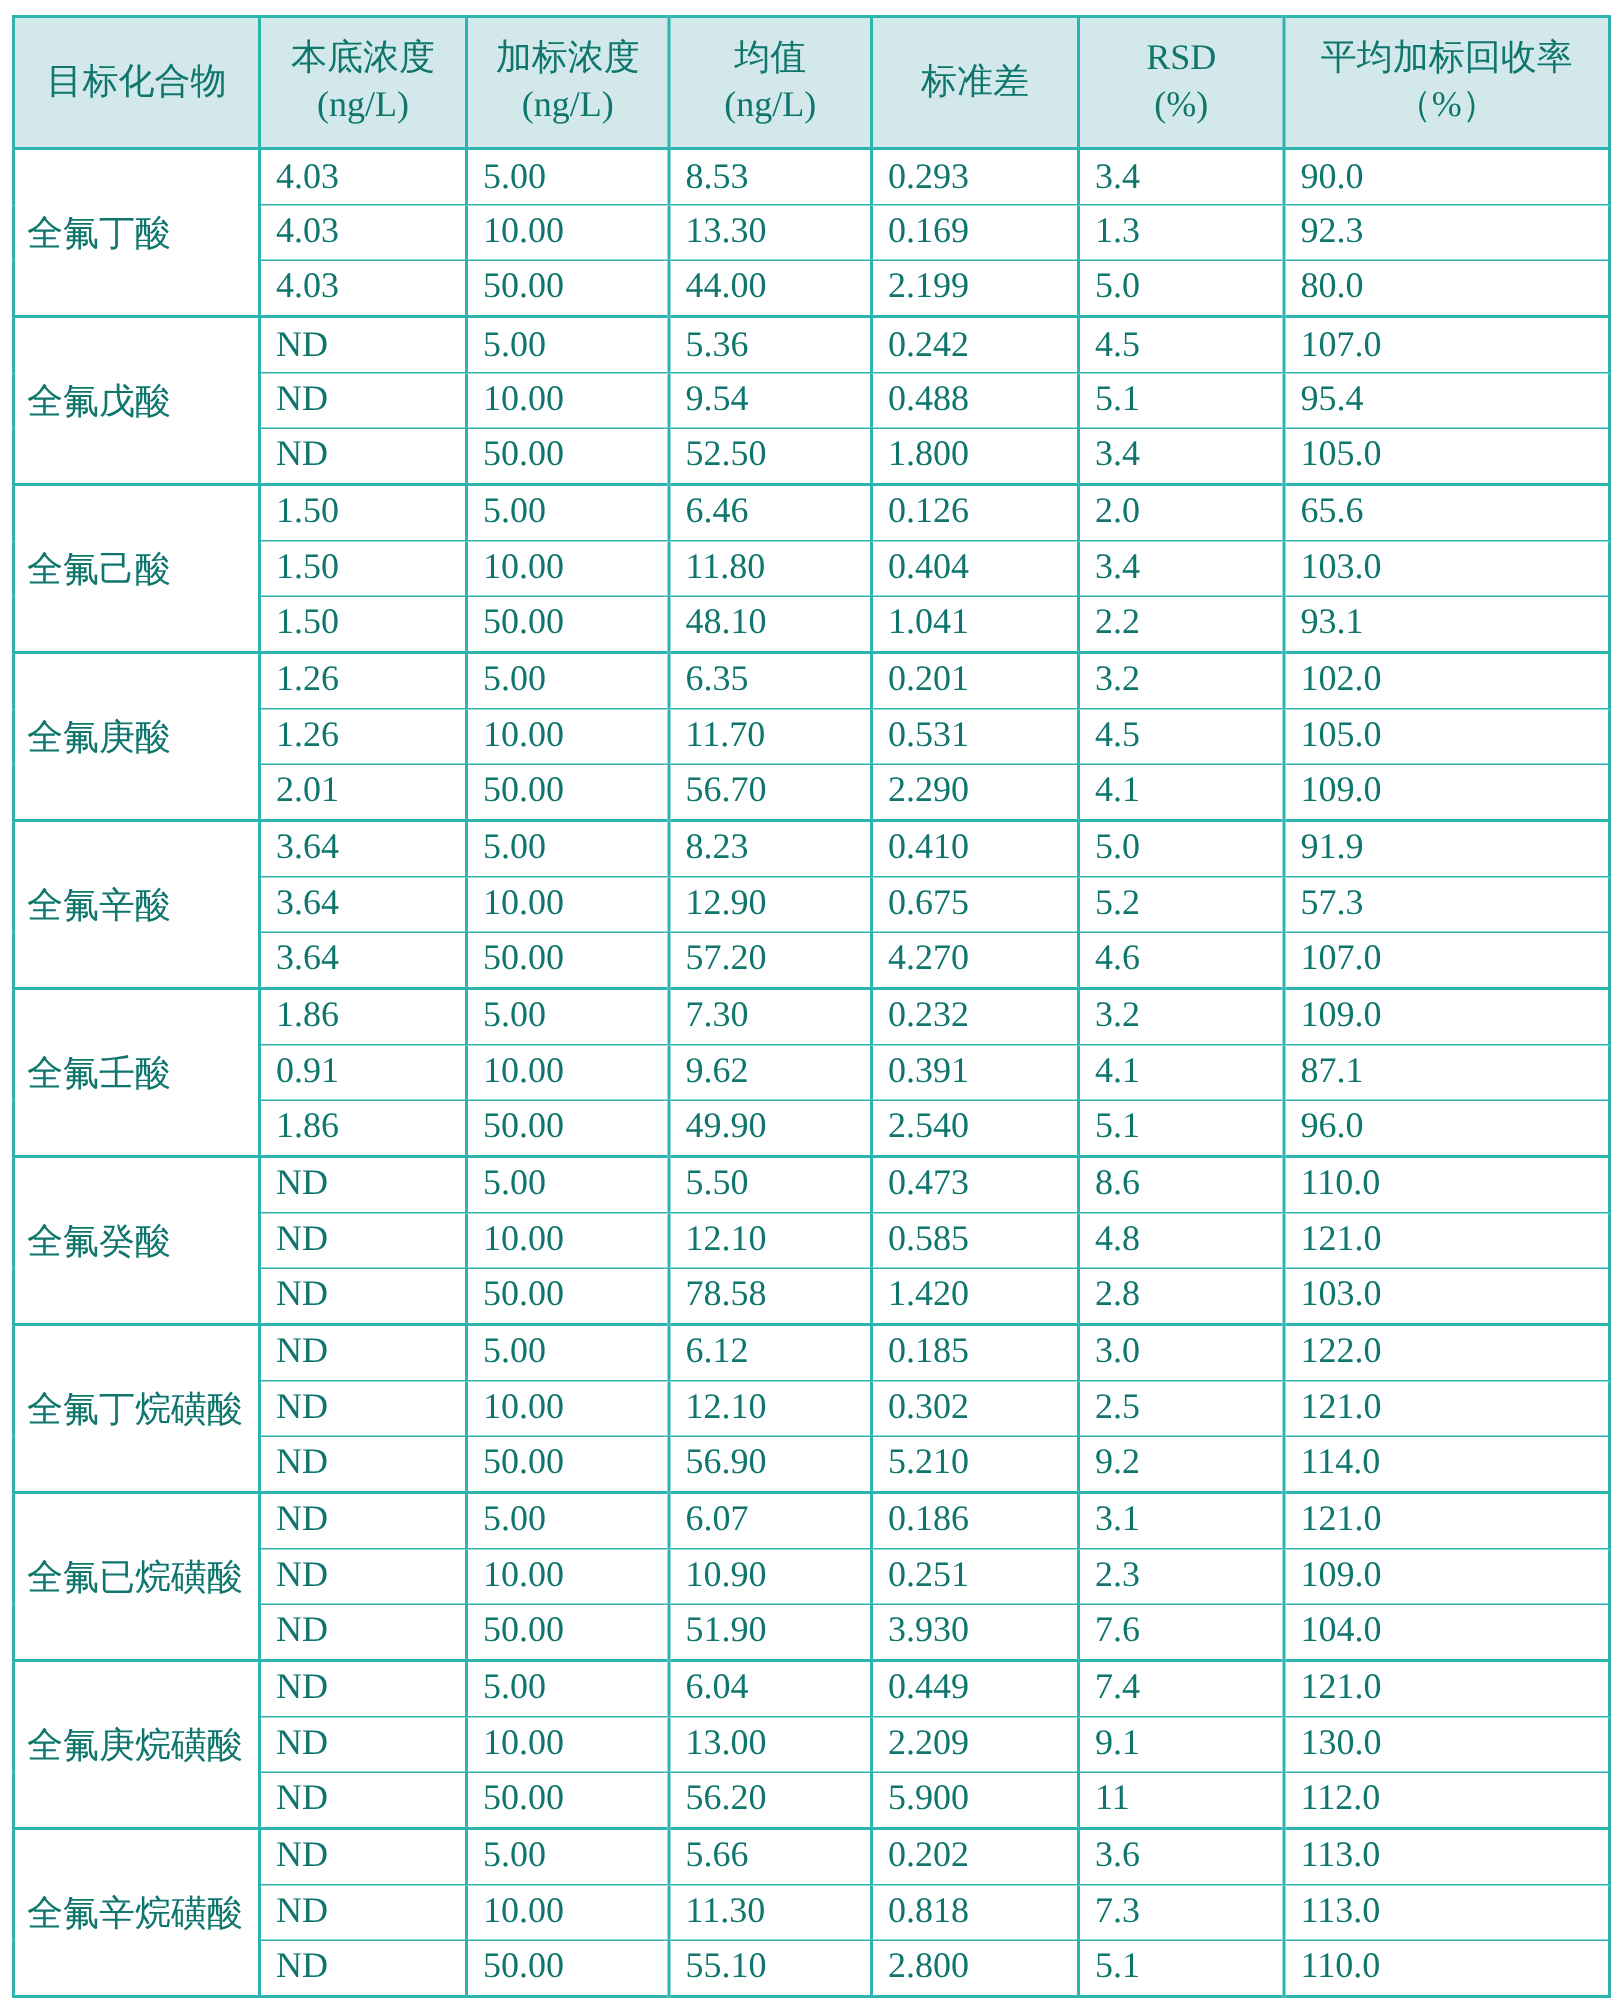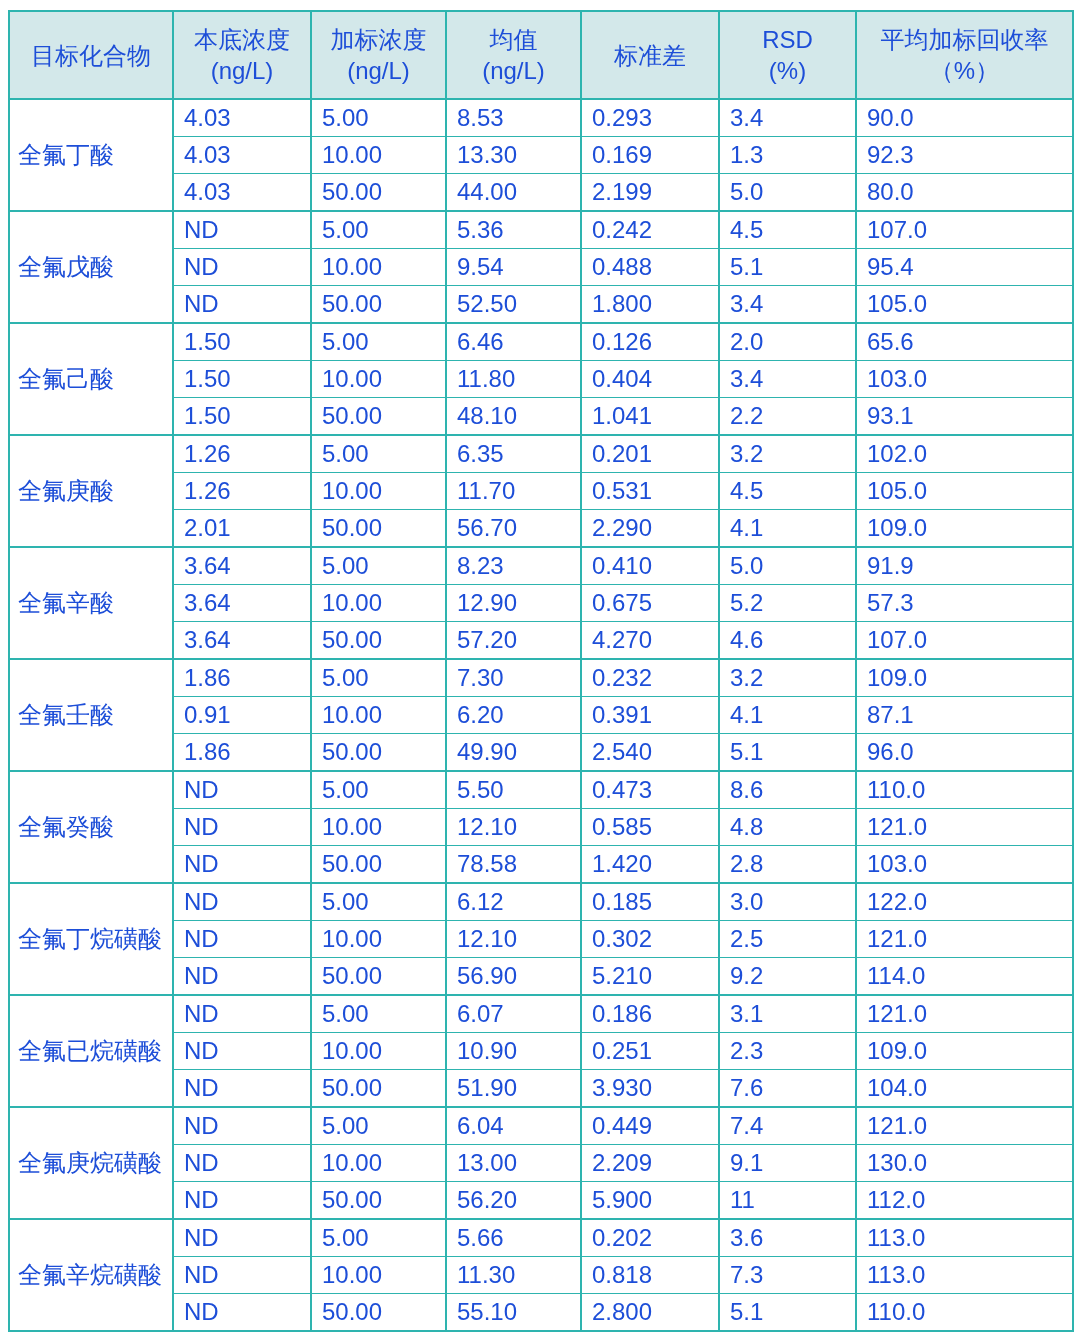--- a/index.html
+++ b/index.html
@@ -5,22 +5,22 @@
   html, body {
     margin: 0;
     padding: 0;
     background: #ffffff;
   }
   .page {
     position: relative;
     width: 1080px;
     height: 1342px;
     background: #ffffff;
-    font-family: Liberation Sans, sans-serif;
-    color: #1d4ed8;
+    font-family: Liberation Serif, serif;
+    color: #0f766e;
   }
   table.recovery {
     position: absolute;
     left: 8px;
     top: 10px;
     width: 1064px;
     height: 1322px;
     border-collapse: collapse;
     table-layout: fixed;
     border: 2px solid #2eb4af;
@@ -238,21 +238,21 @@
           <td>1.86</td>
           <td>5.00</td>
           <td>7.30</td>
           <td>0.232</td>
           <td>3.2</td>
           <td>109.0</td>
         </tr>
         <tr>
           <td>0.91</td>
           <td>10.00</td>
-          <td>6.20</td>
+          <td>9.62</td>
           <td>0.391</td>
           <td>4.1</td>
           <td>87.1</td>
         </tr>
         <tr>
           <td>1.86</td>
           <td>50.00</td>
           <td>49.90</td>
           <td>2.540</td>
           <td>5.1</td>

